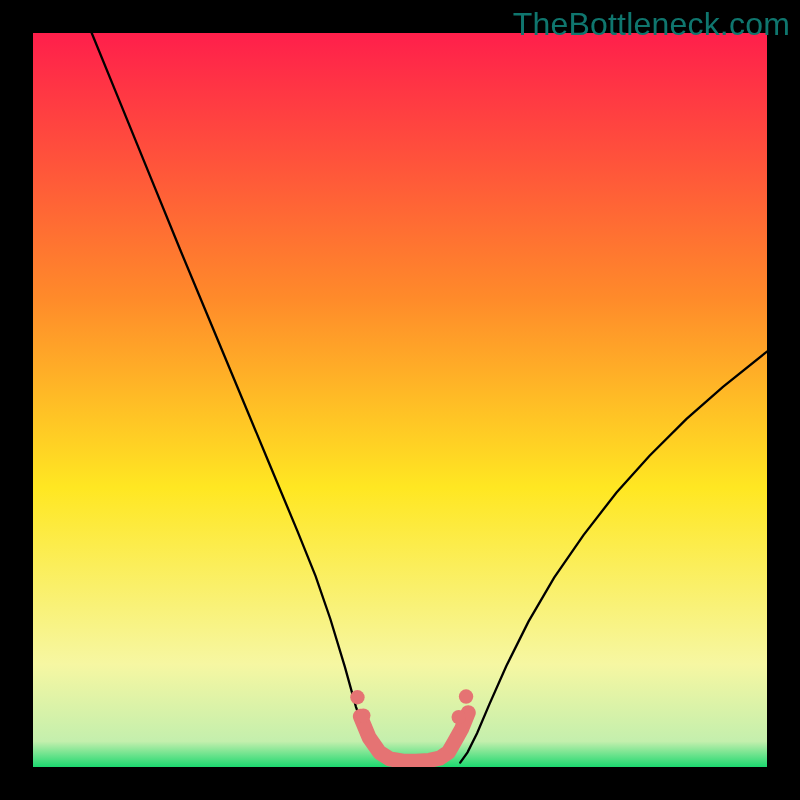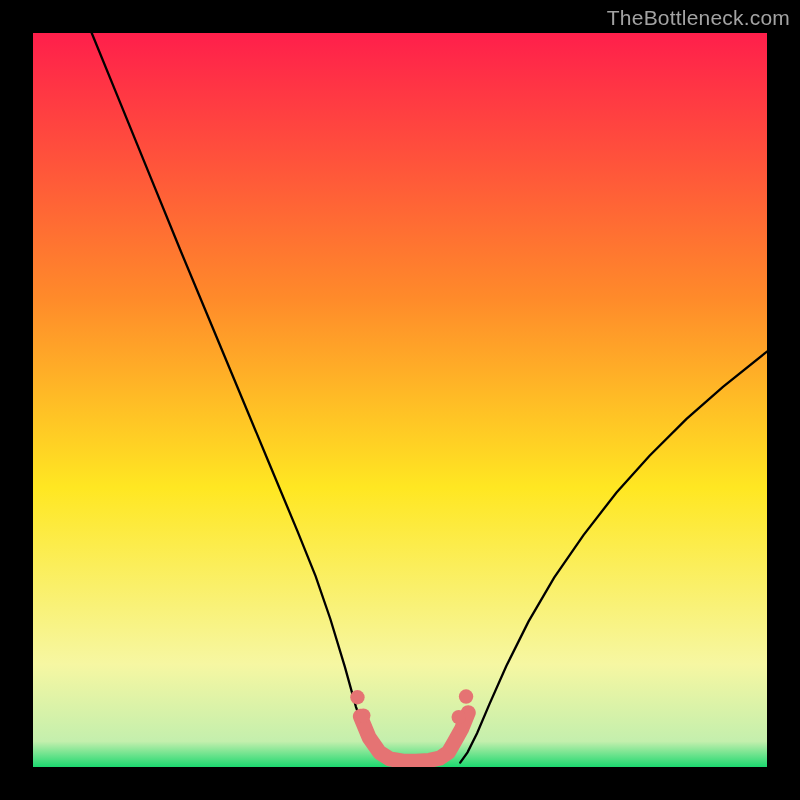--- a/index.html
+++ b/index.html
@@ -21,22 +21,22 @@
     position: absolute;
     left: 33px;
     top: 33px;
     width: 734px;
     height: 734px;
   }
   .watermark {
     position: absolute;
     top: 6px;
     right: 10px;
-    color: #a3a3a3;
-    font-size: 21px;
+    color: #0f766e;
+    font-size: 32px;
     font-weight: 500;
     letter-spacing: 0.2px;
     user-select: none;
   }
   svg { display: block; }
 </style>
 </head>
 <body>
 
 <div class="frame">

